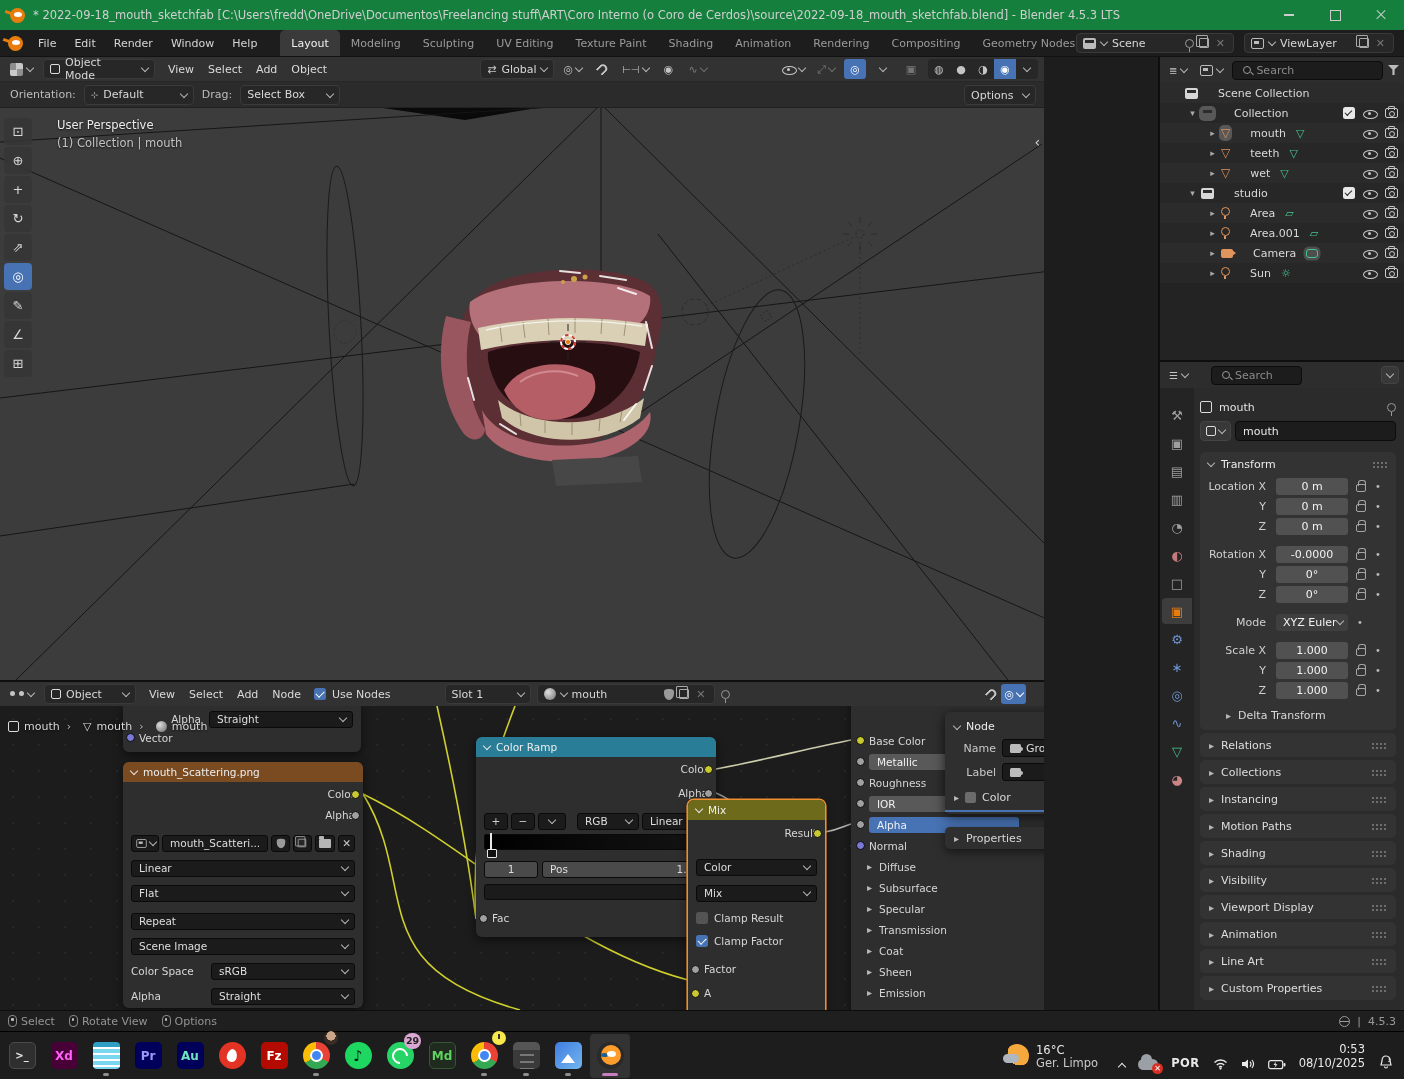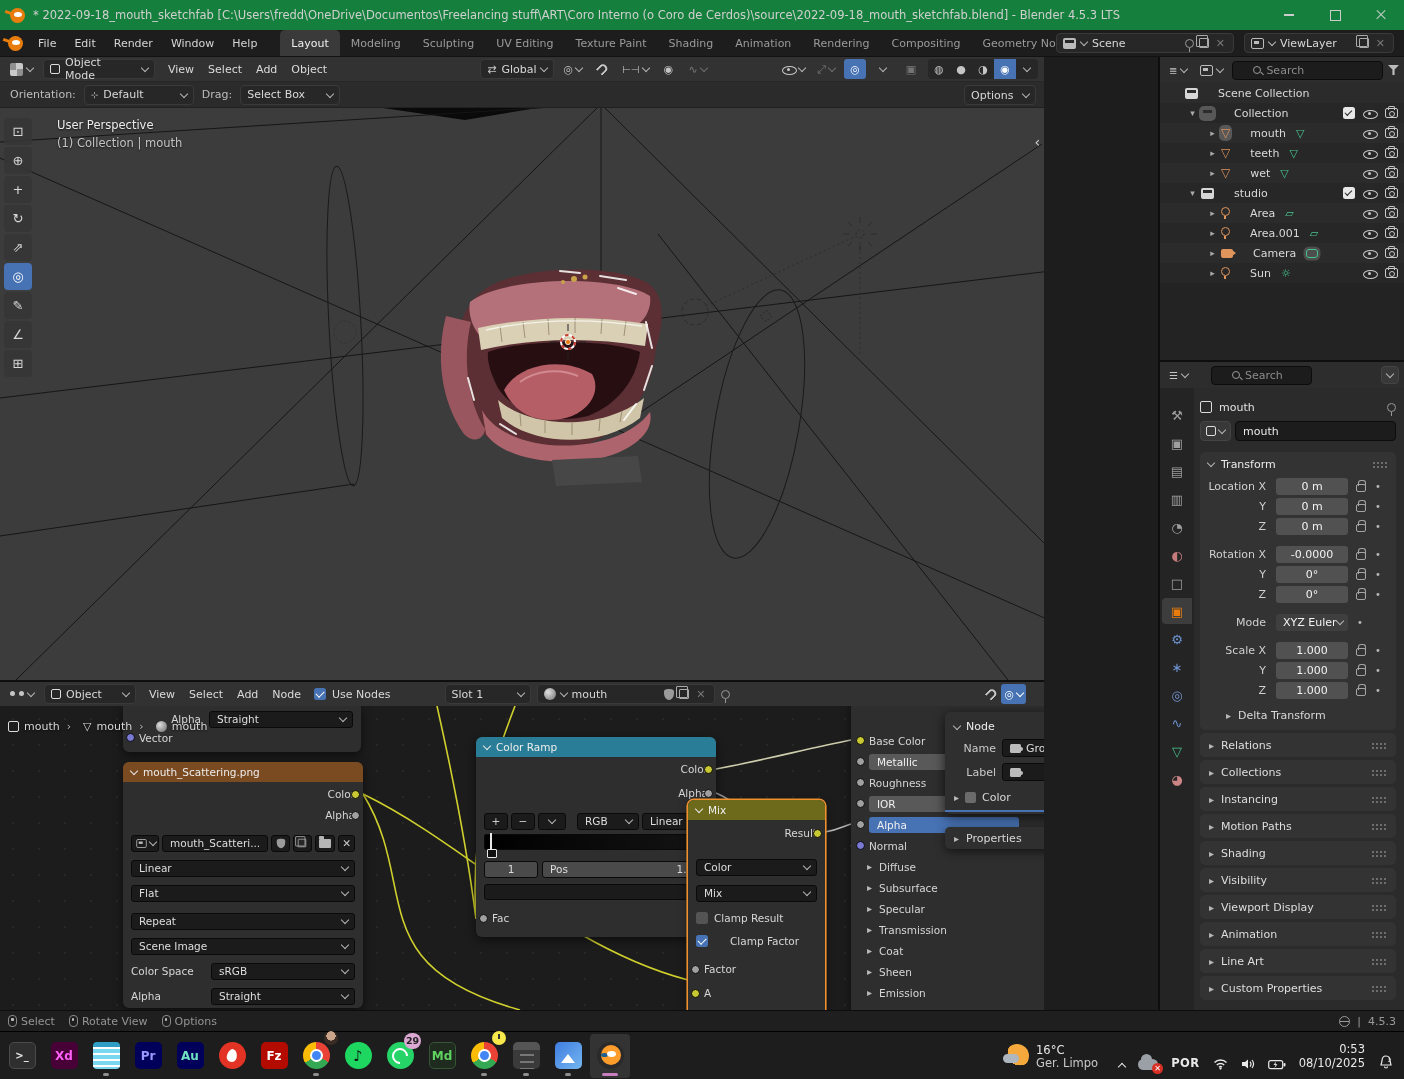--- a/index.html
+++ b/index.html
@@ -22,21 +22,21 @@
 .wb-close::before{transform:rotate(45deg)}.wb-close::after{transform:rotate(-45deg)}
 
 #topbar{position:absolute;left:0;top:30px;width:1404px;height:27px;background:#1d1d1d;display:flex;align-items:center;border-bottom:1px solid #121212}
 #topbar .blogo{margin:0 6px 0 8px}
 .menubar{display:flex;height:100%;align-items:center}
 .menu{padding:0 9px;color:#d5d5d5;cursor:default}
 .tabs{display:flex;height:100%;align-items:stretch;margin-left:14px;flex:1;overflow:hidden}
 .tab{display:flex;align-items:center;padding:0 11px;color:#9b9b9b;white-space:nowrap}
 .tab.active{background:#3a3a3a;color:#f0f0f0;border-radius:5px 5px 0 0}
 .widget{display:flex;align-items:center;gap:5px;background:#272727;border:1px solid #3a3a3a;border-radius:4px;height:20px;padding:0 6px}
-.scenew{margin-right:10px;width:178px}
+.scenew{margin-right:10px;width:158px}
 .vlw{margin-right:10px;width:150px}
 .sc-ico{width:13px;height:11px;background:#bbb;border-radius:2px;position:relative}
 .sc-ico::after{content:'';position:absolute;left:2px;top:2px;right:2px;height:3px;background:#272727}
 .vl-ico{width:13px;height:11px;border:1.3px solid #bbb;border-radius:2px;position:relative}
 .vl-ico::after{content:'';position:absolute;left:2px;top:2px;width:5px;height:3px;background:#bbb}
 .pin{width:9px;height:9px;border:1.3px solid #999;border-radius:50%;position:relative}
 .pin::after{content:'';position:absolute;left:3px;top:8px;width:1.3px;height:4px;background:#999}
 .copyico{width:10px;height:10px;border:1.2px solid #aaa;border-radius:1px;position:relative;background:#272727}
 .copyico::after{content:'';position:absolute;left:-4px;top:-4px;width:10px;height:10px;border:1.2px solid #aaa;border-radius:1px}
 .xdim{color:#777;font-size:11px;padding:0 2px}
@@ -125,21 +125,21 @@
 #sh-props{position:absolute;left:945px;top:121px;width:176px;height:22px;background:#2f2f2f;border-radius:5px;box-shadow:0 3px 10px #0008;z-index:5;display:flex;align-items:center;gap:7px;padding:0 9px}
 #sh-tabs{position:absolute;left:1134px;top:6px;z-index:5;display:flex;flex-direction:column;gap:4px}
 .stab{writing-mode:vertical-rl;width:21px;padding:9px 0;background:#252525;border:1px solid #191919;border-left:none;border-radius:0 5px 5px 0;color:#b5b5b5;text-align:center;font-size:11px}
 .stab.active{background:#303030;color:#f0f0f0}
 .sw-swatch{width:11px;height:11px;background:#6b6b6b;border-radius:2px}
 .sliders-ico{width:12px;height:10px;background:linear-gradient(#9a9a9a 0 0) 2px 0/1.4px 10px no-repeat,linear-gradient(#9a9a9a 0 0) 8px 0/1.4px 10px no-repeat}
 #sh-hdr-right{position:absolute;right:18px;top:2px;display:flex;gap:5px;align-items:center}
 
 #outliner{position:absolute;left:0;top:0;width:244px;height:303px;background:#232323}
 #ol-header{height:26px;background:#2d2d2d;display:flex;align-items:center;gap:5px;padding:0 5px}
-.srchbox{flex:1;display:flex;align-items:center;gap:5px;background:#1c1c1c;border:1px solid #0c0c0c;border-radius:4px;height:19px;padding:0 20px}
+.srchbox{flex:1;display:flex;align-items:center;gap:5px;background:#1c1c1c;border:1px solid #0c0c0c;border-radius:4px;height:19px;padding:0 10px}
 .srchbox input{background:none;border:none;outline:none;color:#ddd;font-size:11px;width:100%}
 .srchbox input::placeholder{color:#8b8b8b}
 .mag{width:8px;height:8px;border:1.4px solid #9a9a9a;border-radius:50%;position:relative;flex:none}
 .mag::after{content:'';position:absolute;left:6px;top:6px;width:4px;height:1.4px;background:#9a9a9a;transform:rotate(45deg)}
 .funnel{width:11px;height:10px;background:#bbb;clip-path:polygon(0 0,100% 0,60% 45%,60% 100%,40% 100%,40% 45%)}
 .ol-row{height:20px;display:flex;align-items:center;gap:4px;padding-right:6px}
 .ol-row:nth-child(odd){background:#2b2b2b}
 .ol-row:nth-child(even){background:#272727}
 .ol-name{color:#d9d9d9;margin-left:16px}
 .i0{width:8px}.i1{width:24px}.i2{width:44px}
@@ -742,21 +742,21 @@
           <div class="nrow" style="margin-top:8px">
               <span class="nfield">
                 <span>Mix</span>
                 <span class="chev"></span>
               </span>
             </div>
           <div class="nrow" style="margin-top:9px;height:14px;gap:6px">
               <span class="cb"></span>
               <span>Clamp Result</span>
             </div>
-          <div class="nrow" style="margin-top:9px;height:14px;gap:22px">
+          <div class="nrow" style="margin-top:9px;height:14px;gap:6px">
               <span class="cb on"></span>
               <span>Clamp Factor</span>
             </div>
           <div class="nrow" style="margin-top:12px">
               <span class="sock s-gray l"></span>
               <span style="margin-left:8px">Factor</span>
             </div>
           <div class="nrow" style="margin-top:6px">
               <span class="sock s-yel l"></span>
               <span style="margin-left:8px">A</span>

